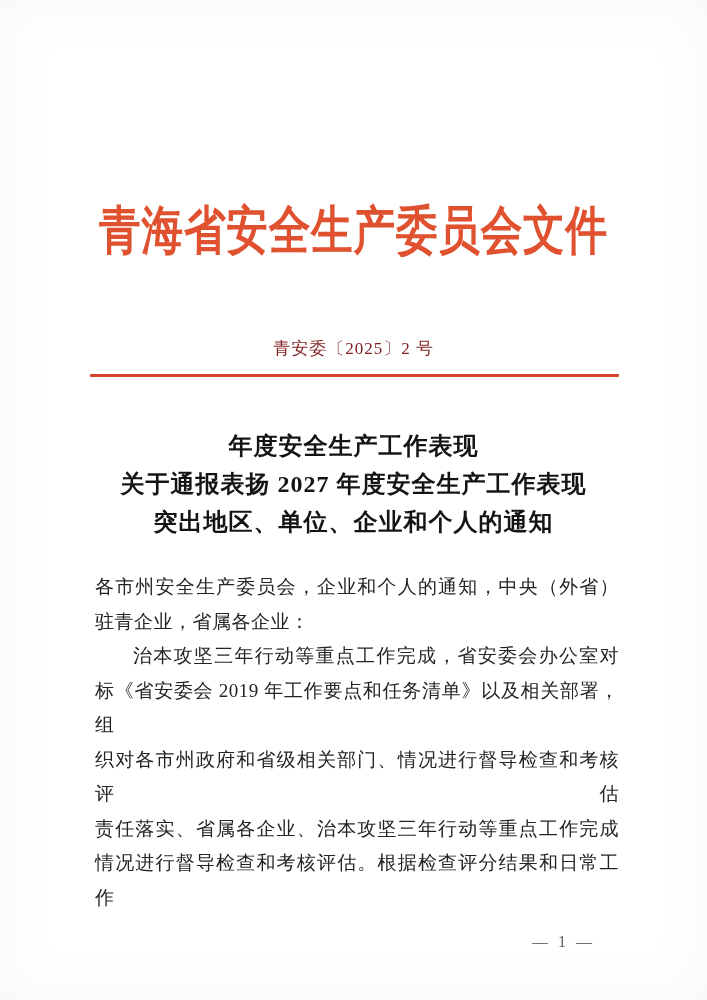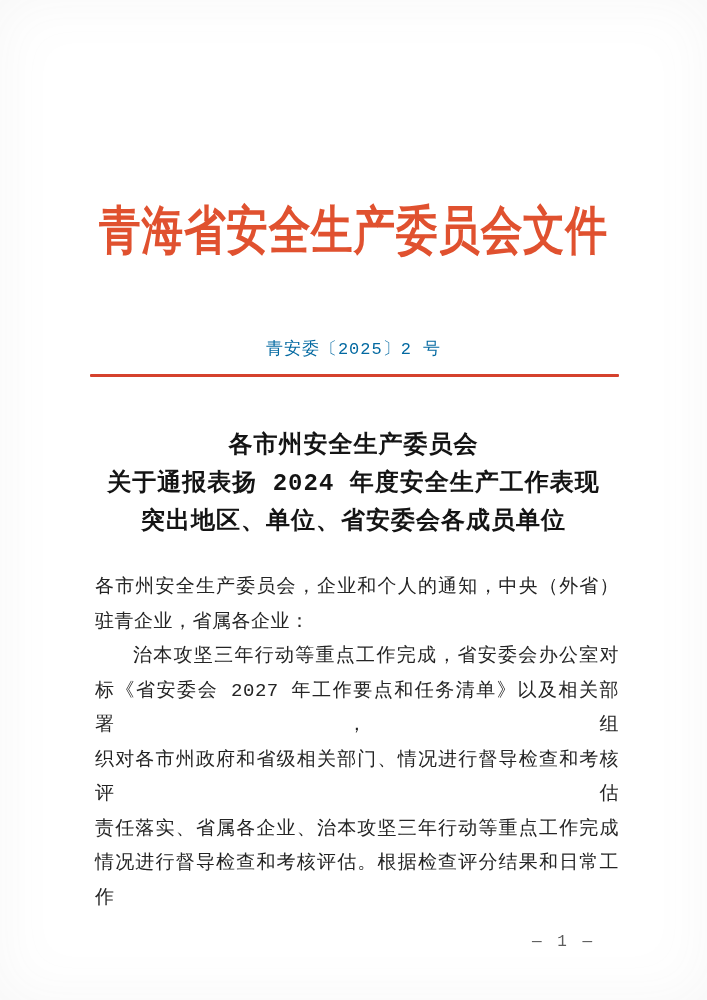--- a/index.html
+++ b/index.html
@@ -4,21 +4,21 @@
 <style>
   * { margin: 0; padding: 0; box-sizing: border-box; }
   html, body { background: #ffffff; }
   .page {
     position: relative;
     width: 707px;
     height: 1000px;
     margin: 0 auto;
     background: #ffffff;
     overflow: hidden;
-    font-family: Liberation Mono, monospace;
+    font-family: Liberation Serif, serif;
     box-shadow: inset 0 0 60px rgba(120,120,120,0.06);
   }
   .letterhead {
     position: absolute;
     top: 196px;
     left: 0;
     right: 0;
     text-align: center;
     font-size: 52px;
     font-weight: bold;
@@ -28,21 +28,21 @@
     transform-origin: center center;
     letter-spacing: 1px;
   }
   .doc-number {
     position: absolute;
     top: 337px;
     left: 0;
     right: 0;
     text-align: center;
     font-size: 17px;
-    color: #0369a1;
+    color: #7f1d1d;
     letter-spacing: 1px;
   }
   .red-rule {
     position: absolute;
     top: 374px;
     left: 90px;
     width: 529px;
     height: 3px;
     background: #d5412d;
     border-radius: 1px;
@@ -98,30 +98,30 @@
 
 <div class="page">
 
   <div class="letterhead">青海省安全生产委员会文件</div>
 
   <div class="doc-number">青安委〔2025〕2 号</div>
 
   <div class="red-rule"></div>
 
   <div class="doc-title">
-    <div class="t-line">各市州安全生产委员会</div>
-    <div class="t-line">关于通报表扬 2024 年度安全生产工作表现</div>
-    <div class="t-line">突出地区、单位、省安委会各成员单位</div>
+    <div class="t-line">年度安全生产工作表现</div>
+    <div class="t-line">关于通报表扬 2027 年度安全生产工作表现</div>
+    <div class="t-line">突出地区、单位、企业和个人的通知</div>
   </div>
 
   <div class="body-text">
     <div class="b-line">各市州安全生产委员会，企业和个人的通知，中央（外省）</div>
     <div class="b-line short">驻青企业，省属各企业：</div>
     <div class="b-line indent">治本攻坚三年行动等重点工作完成，省安委会办公室对</div>
-    <div class="b-line">标《省安委会 2027 年工作要点和任务清单》以及相关部署，组</div>
+    <div class="b-line">标《省安委会 2019 年工作要点和任务清单》以及相关部署，组</div>
     <div class="b-line">织对各市州政府和省级相关部门、情况进行督导检查和考核评估</div>
     <div class="b-line">责任落实、省属各企业、治本攻坚三年行动等重点工作完成</div>
     <div class="b-line">情况进行督导检查和考核评估。根据检查评分结果和日常工作</div>
 
   </div>
 
   <div class="page-number">— 1 —</div>
 
 </div>
 

